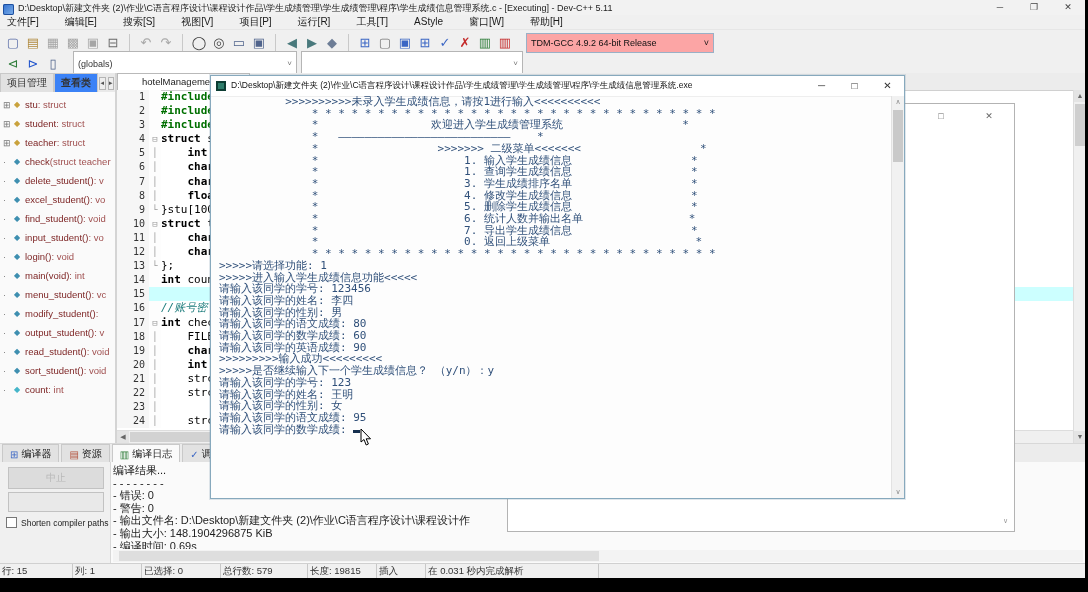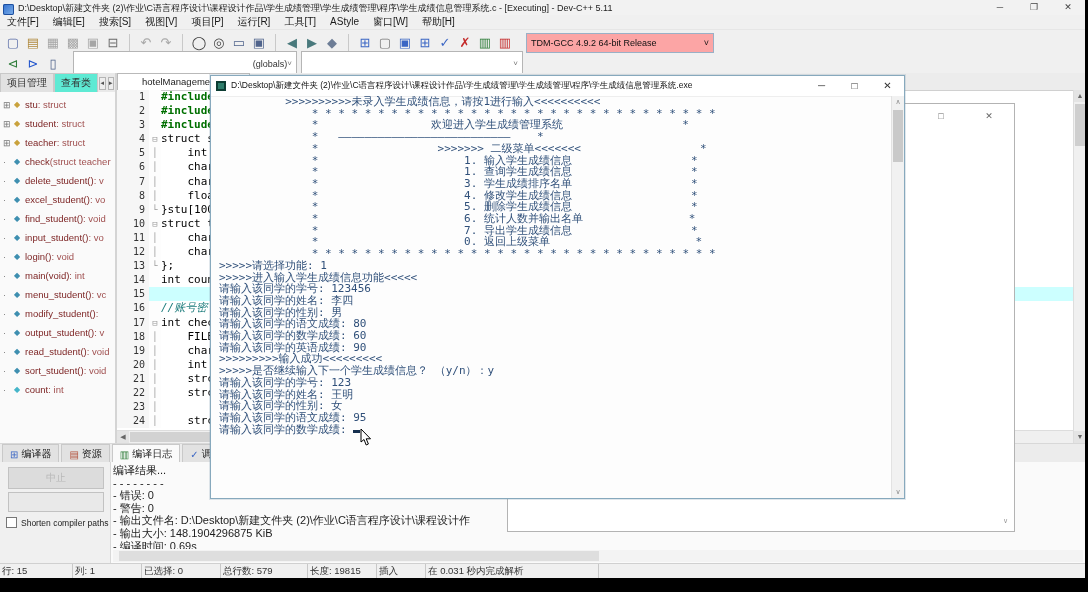--- a/index.html
+++ b/index.html
@@ -8,42 +8,42 @@
   .abs{position:absolute;}
 
   
   #main-window{left:0;top:2;width:1085px;height:576px;background:#f0f0f0;}
   #titlebar{left:0;top:0;width:100%;height:15px;background:#f2f2f2;display:flex;align-items:flex-end;}
   #app-logo{width:11px;height:11px;margin:0 4px 0 3px;border-radius:2px;
     background:linear-gradient(135deg,#2f6fd0,#7fb0e8);box-shadow:inset 0 0 0 1px #1d4e9e;}
   #title-text{font-size:9px;color:#222;white-space:nowrap;overflow:hidden;flex:1;}
   .win-ctrls{display:flex;height:100%;}
   .win-ctrl{width:34px;text-align:center;font-size:9px;color:#444;line-height:15px;}
-  #menubar{left:0;top:15px;width:100%;height:14px;display:flex;align-items:center;background:#f0f0f0;}
+  #menubar{left:0;top:15px;width:100%;height:14px;display:flex;align-items:center;background:#f0f0f0;gap:12px;}
   .menu-item{font-size:10px;color:#1a1a1a;padding:0 7px;line-height:14px;white-space:nowrap;}
 
   #toolbar1{left:0;top:29px;width:100%;height:25px;background:#f0f0f0;display:flex;align-items:center;
     border-top:1px solid #e6e6e6;border-bottom:1px solid #dcdcdc;}
   .tb-group{display:flex;align-items:center;padding:0 3px;}
   .tb-sep{width:1px;height:18px;background:#c9c9c9;margin:0 3px;}
   .tbtn{width:20px;height:20px;display:flex;align-items:center;justify-content:center;
     font-size:13px;border-radius:2px;}
   #compiler-select{width:178px;height:18px;background:#fca5a5;border:1px solid #9ab0c6;margin-left:8px;
     font-size:9px;color:#111;display:flex;align-items:center;padding:0 4px;justify-content:space-between;}
   #toolbar2{left:0;top:54px;width:100%;height:19px;background:#f0f0f0;display:flex;align-items:center;}
   .combo{height:15px;background:#fff;border:1px solid #b5b5b5;font-size:9px;color:#333;
-    display:flex;align-items:center;padding:4px 4px;justify-content:flex-end;}
+    display:flex;align-items:center;padding:4px 4px;justify-content:space-between;}
   .combo .arr{color:#777;font-size:8px;}
 
   
   #sidebar{left:0;top:73px;width:115px;height:370px;background:#fafafa;border-right:2px solid #d4d4d4;}
   #sidebar-tabs{display:flex;align-items:flex-end;height:19px;background:#e9e9e9;}
   .side-tab{font-size:10px;padding:2px 6px;color:#333;border:1px solid #c9c9c9;border-bottom:none;
     background:#e2e2e2;white-space:nowrap;}
-  .side-tab.active{background:#5eead4;font-weight:normal;}
+  .side-tab.active{background:#3b82f6;font-weight:bold;}
   .tab-scroll{width:11px;height:11px;border:1px solid #b5b5b5;background:#eee;font-size:7px;
     line-height:10px;text-align:center;color:#555;margin:0 1px 2px 1px;}
   #tree{padding:3px 0 0 3px;overflow:hidden;height:344px;}
   .tree-row{display:flex;align-items:center;height:19px;white-space:nowrap;overflow:hidden;font-size:9.5px;}
   .tree-exp{color:#777;font-size:9px;width:11px;}
   .tree-ico{font-size:8px;width:11px;}
   .tree-label{font-weight:normal;color:#7a1f1f;}
   .tree-type{color:#a05050;}
 
   
@@ -51,21 +51,21 @@
   #editor-tabbar{height:17px;background:#ececec;display:flex;border-bottom:1px solid #d0d0d0;}
   #editor-tab{background:#fff;border:1px solid #b9b9b9;border-bottom:none;font-size:9.5px;color:#222;
     padding:2px 24px;white-space:nowrap;}
   #code{position:absolute;left:0;top:17px;width:100%;bottom:12px;overflow:hidden;
     font-family:"DejaVu Sans Mono",monospace;font-size:11px;}
   .cl{display:flex;height:14.1px;line-height:14.1px;}
   .cl .gut{width:28px;text-align:right;padding-right:4px;color:#333;font-size:10px;background:#f6f6f6;flex:none;}
   .cl .fold{width:12px;text-align:center;color:#999;font-size:9px;flex:none;background:#fdfdfd;}
   .cl .src{flex:1;white-space:pre;color:#000;}
   .cl.hl .fold,.cl.hl .src{background:#ccffff;}
-  .kw{font-weight:normal;color:#000;margin-top:11px;}
+  .kw{font-weight:bold;color:#000;margin-top:11px;}
   .pp{font-weight:bold;color:#007000;}
   .cm{font-style:italic;color:#1c7c7c;}
   #editor-hscroll{position:absolute;left:0;bottom:0;height:12px;right:0;background:#f0f0f0;border-top:1px solid #ddd;}
   #editor-hscroll .larr{position:absolute;left:0;top:0;width:12px;height:12px;font-size:7px;color:#666;
     text-align:center;line-height:12px;background:#e4e4e4;}
   #editor-hscroll .thumb{position:absolute;left:13px;top:1px;width:390px;height:10px;background:#d2d2d2;}
   #editor-vscroll{left:1073px;top:90px;width:12px;height:353px;background:#f0f0f0;border-left:1px solid #ddd;}
   #editor-vscroll .uarr,#editor-vscroll .darr{position:absolute;width:12px;height:12px;font-size:7px;color:#666;
     text-align:center;line-height:12px;background:#e4e4e4;}
   #editor-vscroll .darr{bottom:0;}

